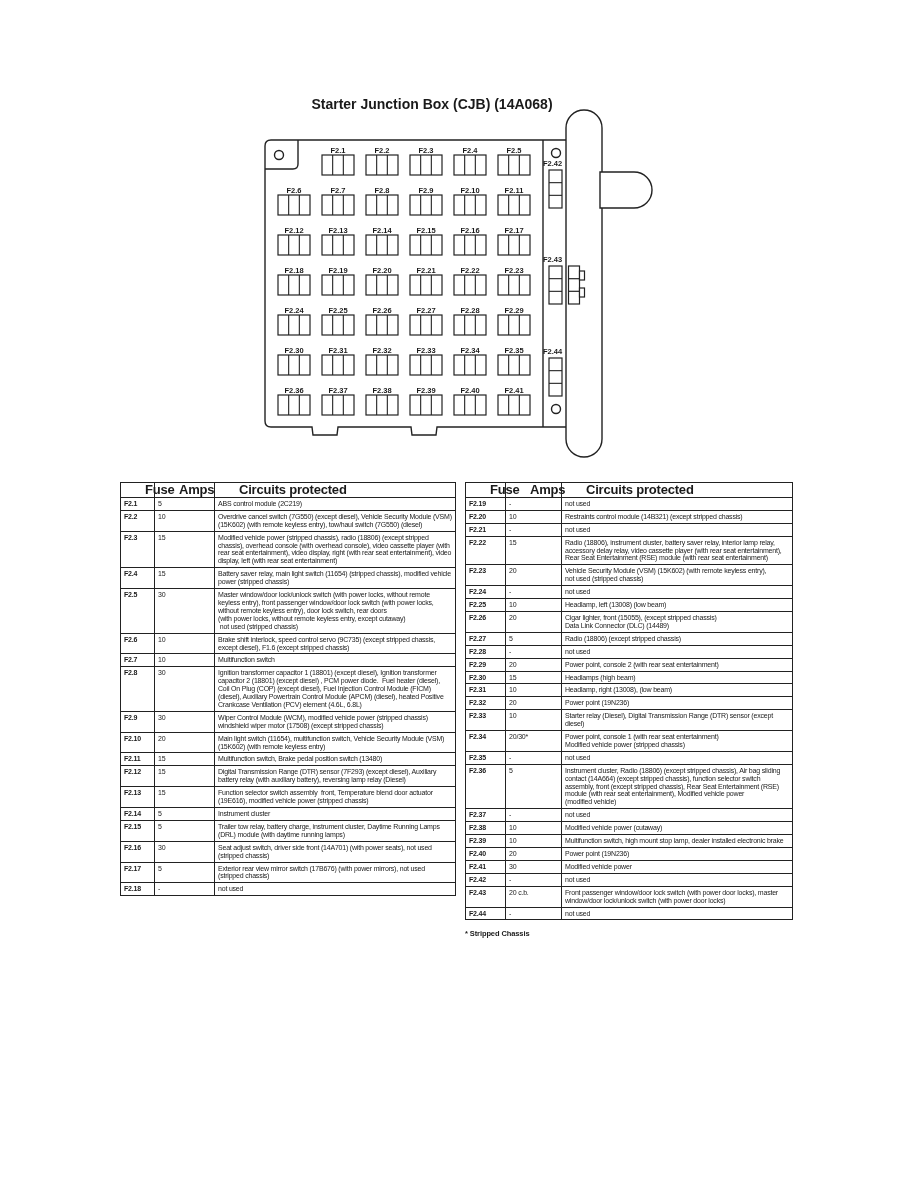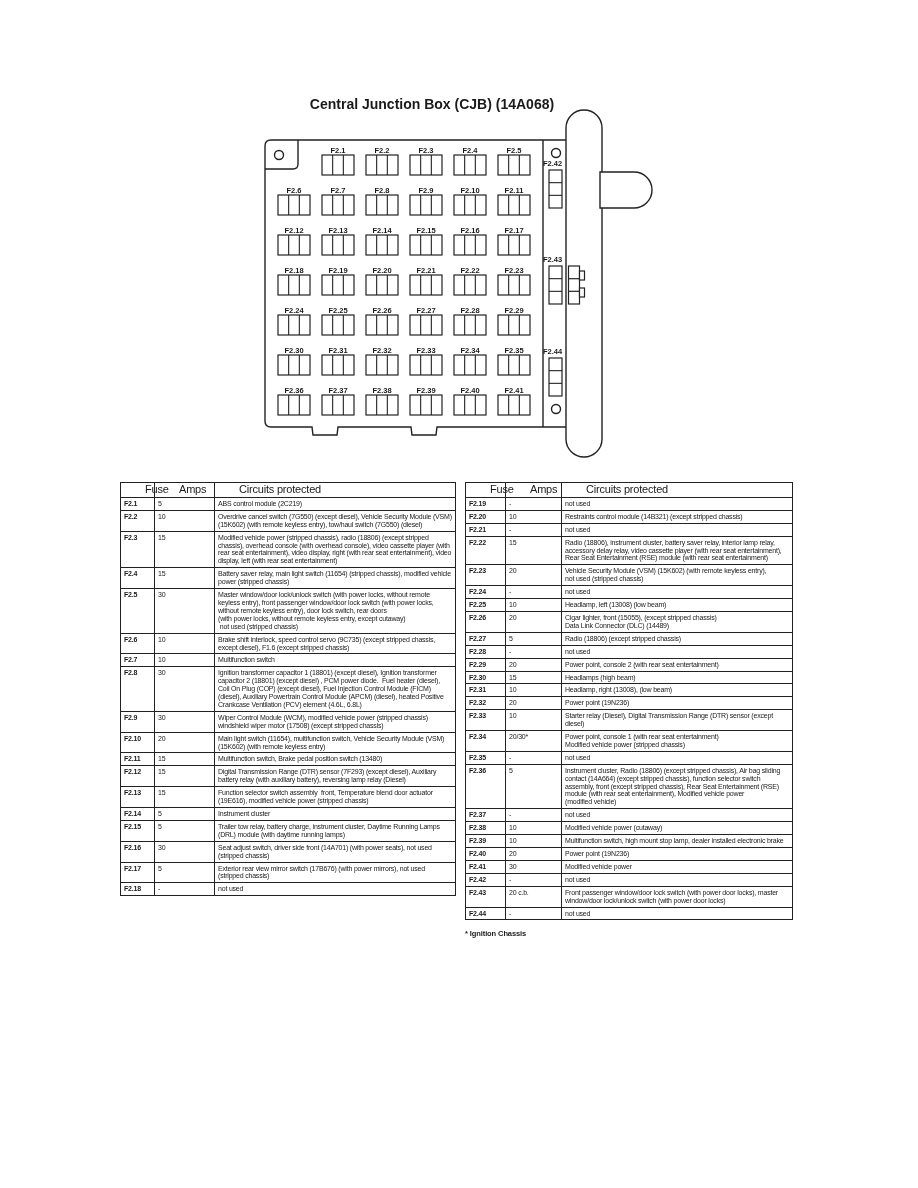--- a/index.html
+++ b/index.html
@@ -13,32 +13,32 @@
   }
   svg.diagram { position:absolute; left:0; top:0; }
   svg.diagram text { font-family:"Liberation Sans", sans-serif; font-weight:bold; font-size:7.5px; fill:#1a1a1a; }
   .table-left  { position:absolute; left:120px; top:482px; width:336px; }
   .table-right { position:absolute; left:465px; top:482px; width:328px; }
   table.fuse-table { border-collapse:collapse; width:100%; table-layout:fixed; border:1.5px solid #222; }
   table.fuse-table th, table.fuse-table td {
     border:1px solid #222; vertical-align:top; text-align:left;
     padding:2px 3px; font-size:7px; line-height:7.9px; letter-spacing:-0.2px;
   }
-  table.fuse-table th { font-size:11px; font-weight:normal; padding-top:3px; padding-bottom:3px;padding-left:24px; }
+  table.fuse-table th { font-size:13px; font-weight:bold; padding-top:3px; padding-bottom:3px;padding-left:24px; }
   td.fuse-cell { font-weight:bold; }
   td.amps-cell, th.amps-col { padding-left:9px;margin-left:32px; }
   td.circuits-cell { white-space:pre-wrap; }
   .footnote { margin-top:9px; font-size:7.5px; font-weight:bold; letter-spacing:-0.1px; }
 </style>
 </head>
 <body>
 
 <div class="page">
 
-  <h1 class="page-title">Central Junction Box (CJB) (14A068)</h1>
+  <h1 class="page-title">Starter Junction Box (CJB) (14A068)</h1>
 
   <svg class="diagram" width="918" height="470" viewBox="0 0 918 470">
     <g fill="#ffffff" stroke="#222222" stroke-width="1.4">
 
       <path d="M 271,140 H 592 Q 598,140 598,146 V 421 Q 598,427 592,427
            H 437 L 436,435 H 412 L 411,427
            H 338 L 337,435 H 313 L 312,427
            H 271 Q 265,427 265,421 V 146 Q 265,140 271,140 Z"></path>
 
       <path fill="none" d="M 298,140 V 164 Q 298,169 293,169 H 265"></path>
@@ -591,16 +591,16 @@
             <td class="amps-cell">20 c.b.</td>
             <td class="circuits-cell">Front passenger window/door lock switch (with power door locks), master window/door lock/unlock switch (with power door locks)</td>
           </tr>
           <tr>
             <td class="fuse-cell">F2.44</td>
             <td class="amps-cell">-</td>
             <td class="circuits-cell">not used</td>
           </tr>
         </tbody>
     </table>
-    <div class="footnote">* Ignition Chassis</div>
+    <div class="footnote">* Stripped Chassis</div>
   </div>
 
 </div>
 
 </body></html>

